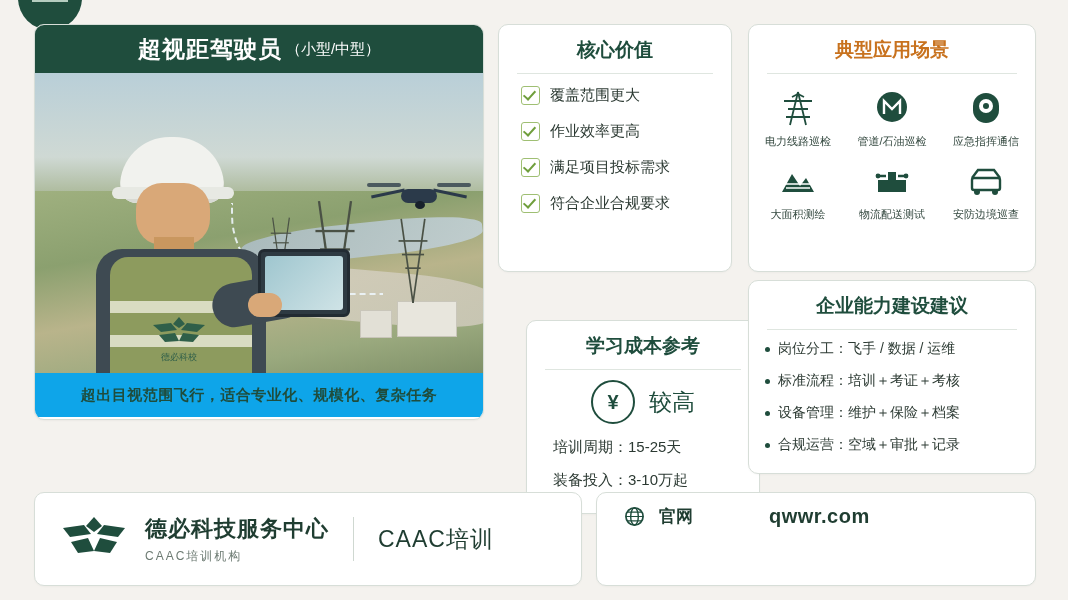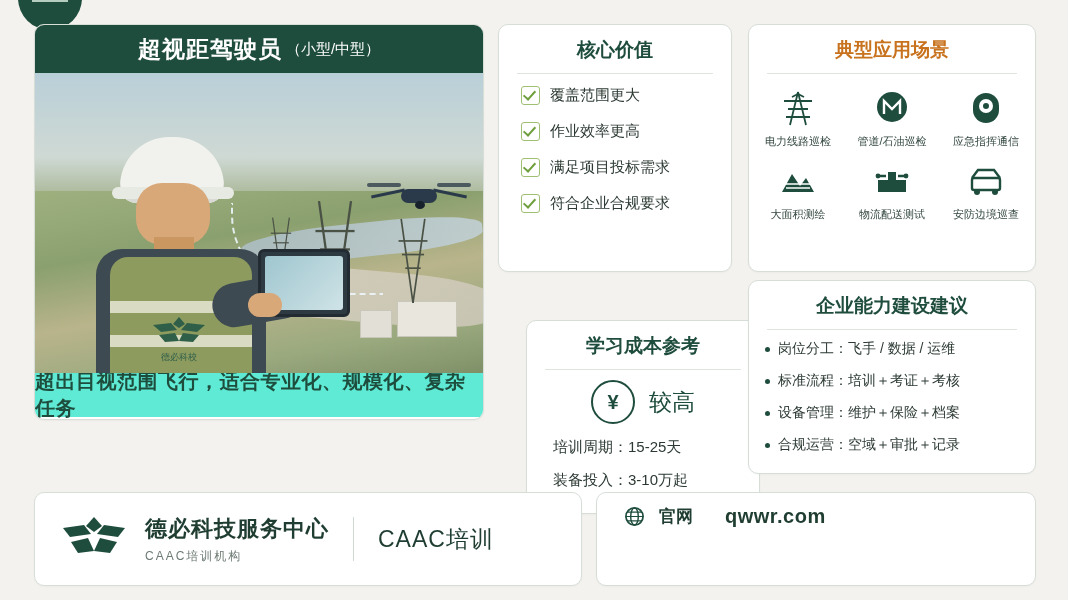--- a/index.html
+++ b/index.html
@@ -97,21 +97,21 @@
   .vest .strip2{position:absolute;left:0;right:0;top:78px;height:12px;background:#e6e7d4;opacity:.85;}
   .vest .logo{position:absolute;left:30px;top:58px;width:78px;height:56px;color:#2f5f49;text-align:center;}
   .vest .logo svg{width:56px;height:30px;}
   .vest .logo div{font-size:9px;color:#2f5f49;margin-top:2px;}
   .arm-r{position:absolute;left:150px;top:150px;width:92px;height:44px;border-radius:22px;background:#3e4a52;transform:rotate(-10deg);}
   .tablet{position:absolute;left:196px;top:120px;width:86px;height:62px;border-radius:6px;background:#2e3a42;border:3px solid #222b32;}
   .tablet i{position:absolute;inset:4px;border-radius:3px;background:linear-gradient(135deg,#9fc6cf,#cfe3e6);display:block;}
   .hand{position:absolute;left:186px;top:164px;width:34px;height:24px;border-radius:12px;background:#d9a878;}
   .caption{
     height:44px;display:flex;align-items:center;justify-content:center;
-    color:#1f4d3d;font-size:20px;font-weight:bold;letter-spacing:.5px;background:#5eead4;
+    color:#1f4d3d;font-size:15px;font-weight:bold;letter-spacing:.5px;background:#0ea5e9;
   }
 
   
   .card{
     position:absolute;background:#fff;border:1px solid #d7ded8;border-radius:10px;
     box-shadow:0 1px 2px rgba(0,0,0,.03);
   }
   .card-title{
     text-align:center;font-size:19px;font-weight:bold;color:#1f4d3d;
     padding:12px 0 10px;
@@ -155,21 +155,21 @@
   .brand-txt .b1{font-size:22px;font-weight:bold;color:#1f3d31;letter-spacing:1px;}
   .brand-txt .b2{font-size:12px;color:#6d7b73;margin-top:4px;letter-spacing:2px;}
   .vline{width:1px;height:44px;background:#cfd8d1;margin:0 6px;}
   .caac{font-size:23px;font-weight:normal;color:#1f3d31;letter-spacing:1px;}
 
   #contact{left:596px;top:492px;width:438px;height:92px;}
   .ct-row{display:flex;align-items:center;gap:14px;height:46px;padding-left:26px;}
   .ct-ic{color:#1f4d3d;width:22px;display:flex;align-items:center;justify-content:center;}
   .ct-ic svg{width:21px;height:21px;}
   .ct-lb{font-size:17px;font-weight:bold;color:#1f3d31;width:52px;}
-  .ct-val{font-size:20px;font-weight:bold;color:#1f3d31;letter-spacing:.5px;}
+  .ct-val{font-size:20px;font-weight:bold;color:#1f3d31;letter-spacing:.5px;margin-left:44px;}
 </style>
 </head>
 <body>
 
 <div class="page">
 
   <div class="corner-badge"></div>
 
   <div class="left-card">
     <div class="left-head">

